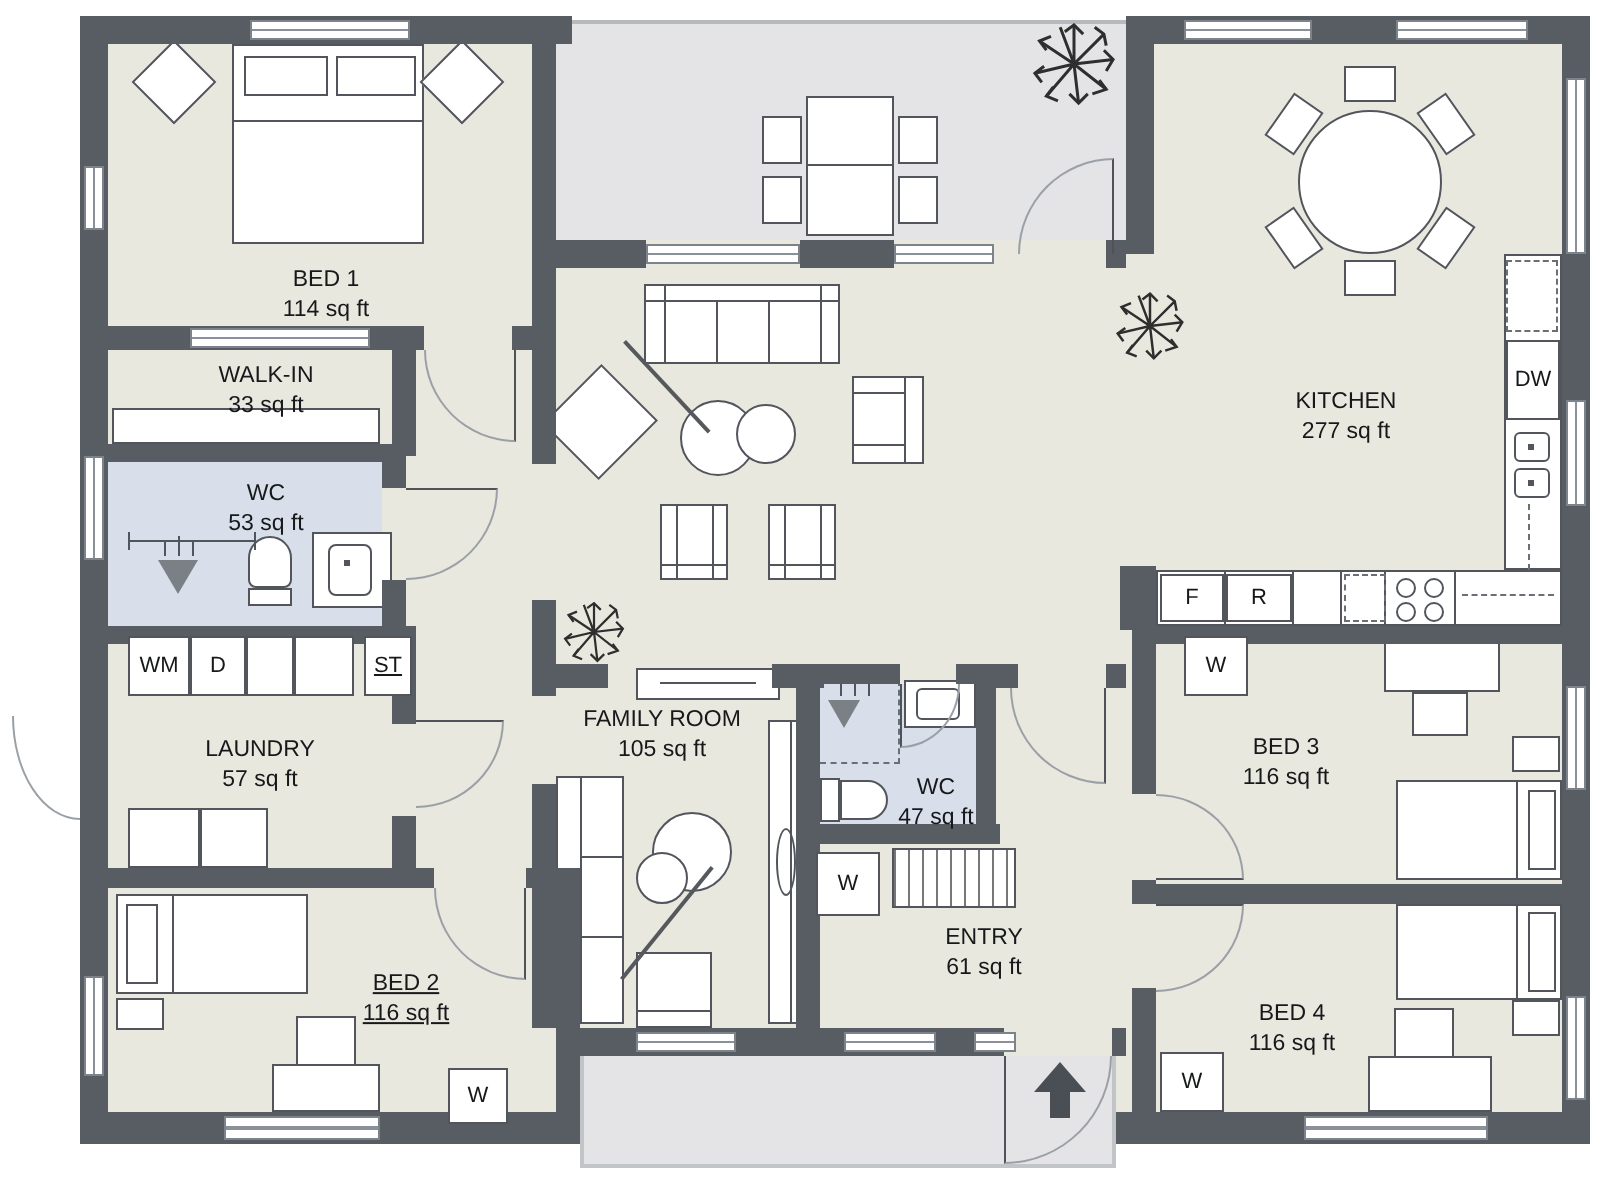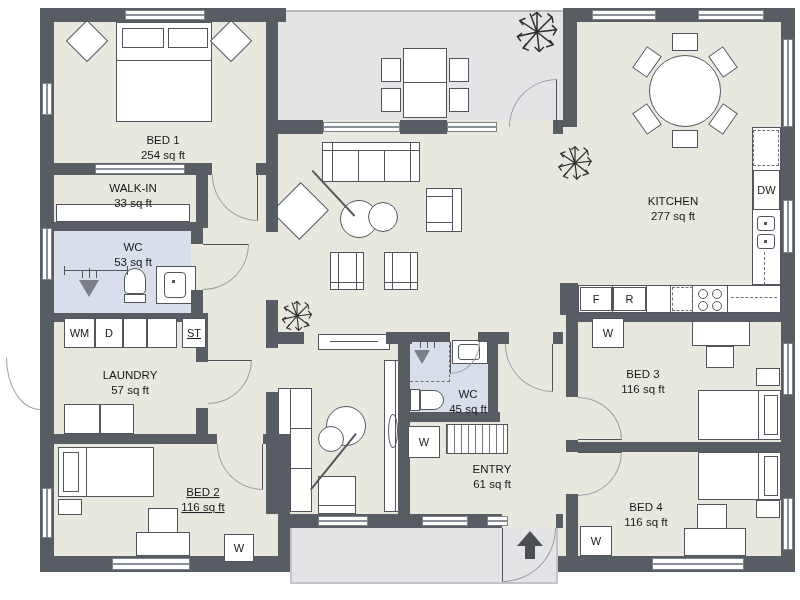--- a/index.html
+++ b/index.html
@@ -25,45 +25,49 @@
 <div id="plan">
 
   <div class="floor" style="left:54px;top:22px;width:727px;height:534px;background:var(--floor);"></div>
   <div class="floor" style="left:278px;top:10px;width:285px;height:110px;background:var(--deck);border-top:2px solid #b7babd;box-sizing:border-box;"></div>
   <div class="floor" style="left:290px;top:528px;width:268px;height:56px;background:var(--deck);border:2px solid #c2c5c8;border-top:none;box-sizing:border-box;"></div>
   <div class="floor" style="left:54px;top:231px;width:137px;height:82px;background:var(--wet);"></div>
   <div class="floor" style="left:408px;top:342px;width:80px;height:70px;background:var(--wet);"></div>
 
   <div class="rl" style="left:163px;top:148px;">
       <div>BED 1</div>
-      <div>254 sq ft</div>
+      <div>114 sq ft</div>
     </div>
   <div class="rl" style="left:133px;top:196px;">
       <div>WALK-IN</div>
       <div>33 sq ft</div>
     </div>
   <div class="rl" style="left:133px;top:255px;">
       <div>WC</div>
       <div>53 sq ft</div>
     </div>
   <div class="rl" style="left:130px;top:383px;">
       <div>LAUNDRY</div>
       <div>57 sq ft</div>
     </div>
   <div class="rl" style="left:203px;top:500px;text-decoration:underline;">
       <div>BED 2</div>
       <div>116 sq ft</div>
     </div>
+  <div class="rl" style="left:331px;top:368px;">
+      <div>FAMILY ROOM</div>
+      <div>105 sq ft</div>
+    </div>
   <div class="rl" style="left:673px;top:209px;">
       <div>KITCHEN</div>
       <div>277 sq ft</div>
     </div>
   <div class="rl" style="left:468px;top:402px;">
       <div>WC</div>
-      <div>45 sq ft</div>
+      <div>47 sq ft</div>
     </div>
   <div class="rl" style="left:492px;top:477px;">
       <div>ENTRY</div>
       <div>61 sq ft</div>
     </div>
   <div class="rl" style="left:643px;top:382px;">
       <div>BED 3</div>
       <div>116 sq ft</div>
     </div>
   <div class="rl" style="left:646px;top:515px;">

